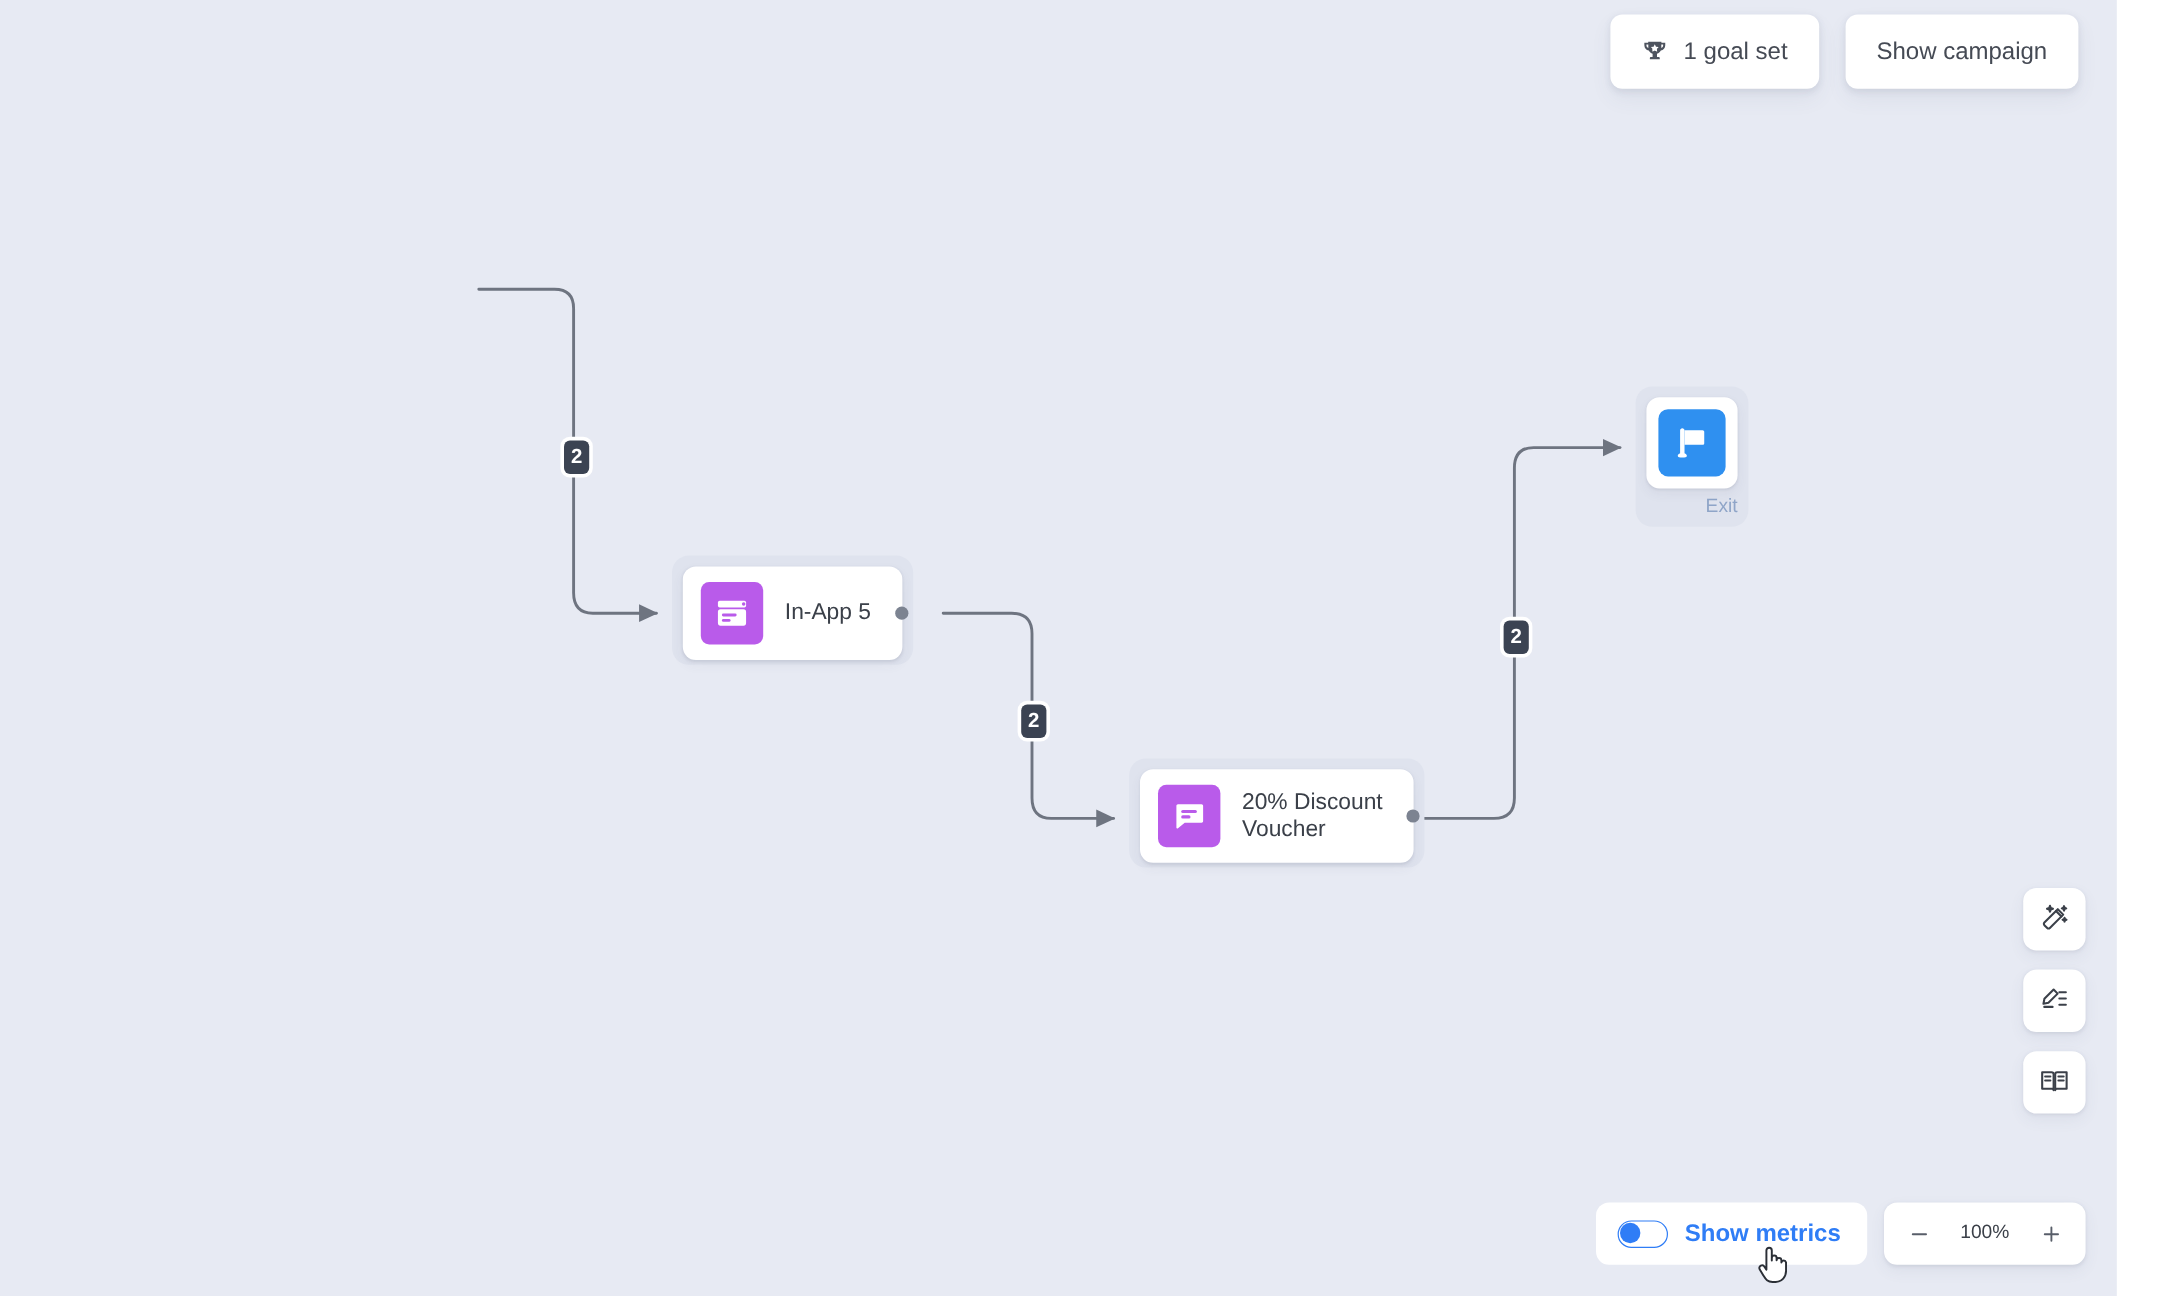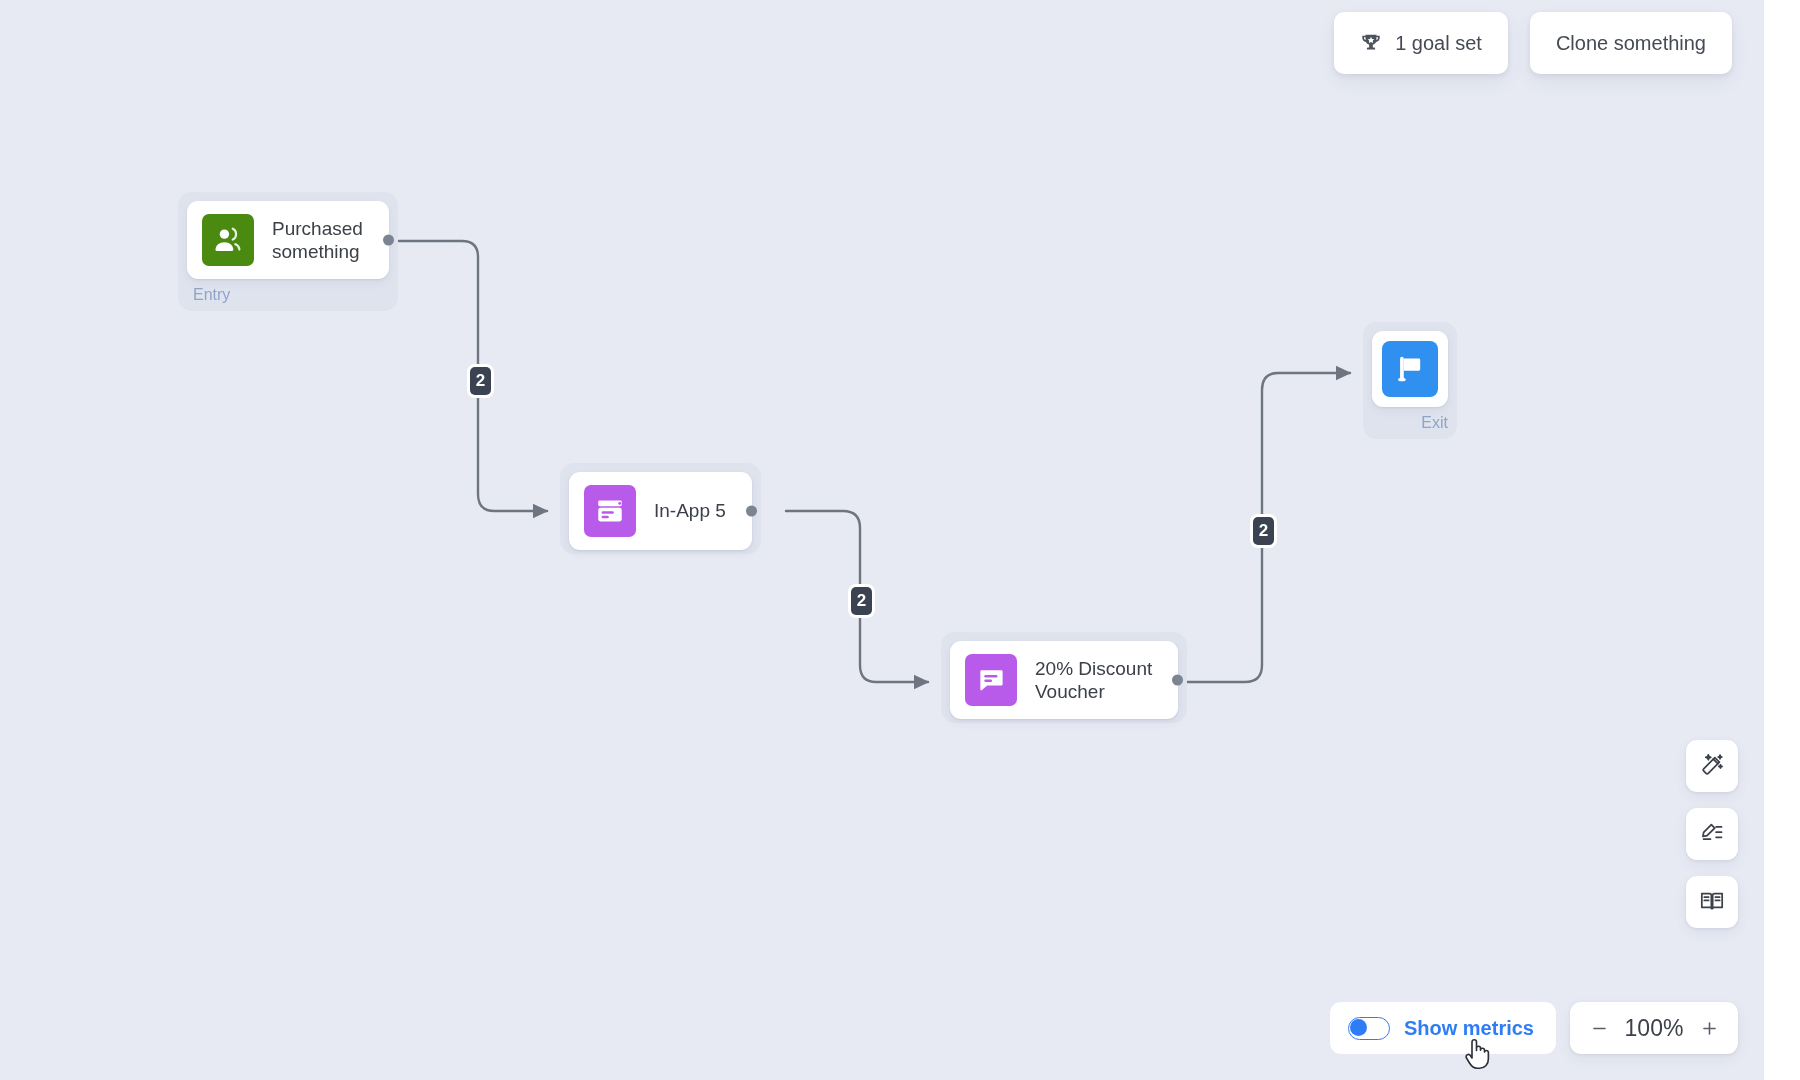--- a/index.html
+++ b/index.html
@@ -221,21 +221,21 @@
   .zoom-btn {
     width: 38px; height: 38px;
     background: transparent;
     border: none;
     border-radius: 8px;
     display: flex; align-items: center; justify-content: center;
     cursor: pointer;
     color: #585e69;
   }
   .zoom-level {
-    font-size: 23px;
+    font-size: 16px;
     color: #3b4049;
     min-width: 64px;
     text-align: center;
     font-family: "Liberation Sans", sans-serif;
   }
 
   
   .cursor-ptr {
     position: absolute;
     z-index: 60;
@@ -251,21 +251,21 @@
     <button class="pill-btn">
       <span class="ico">
         <svg width="22" height="22" viewBox="0 0 24 24" fill="#4d535e">
           <path d="M18 4V3H6v1H2.5v2.2c0 2.4 1.7 4.4 4 4.8.7 1.4 2 2.5 3.5 2.9V17H8.5c-.6 0-1 .4-1 1v1h9v-1c0-.6-.4-1-1-1H14v-3.1c1.5-.4 2.8-1.5 3.5-2.9 2.3-.4 4-2.4 4-4.8V4H18zM4.4 6.3V5.6h1.7v3.2c-1-.4-1.7-1.4-1.7-2.5zm15.2 0c0 1.1-.7 2.1-1.7 2.5V5.6h1.7v.7zM12 5.6l.95 1.93 2.13.31-1.54 1.5.36 2.12L12 10.46l-1.9 1-.36-2.12 1.54-1.5 2.13-.31L12 5.6z"></path>
           <path d="M12 5.3l1.1 2.23 2.46.36-1.78 1.74.42 2.45L12 10.92l-2.2 1.16.42-2.45-1.78-1.74 2.46-.36L12 5.3z" fill="#fff"></path>
         </svg>
       </span>
       <span>1 goal set</span>
     </button>
     <button class="pill-btn">
-      <span>Clone something</span>
+      <span>Show campaign</span>
     </button>
   </div>
 
   <svg id="edges" viewBox="0 0 1800 1080">
     <defs>
       <marker id="arrow" viewBox="0 0 10 10" refX="8.6" refY="5" markerWidth="7" markerHeight="7" orient="auto-start-reverse">
         <path d="M0,0.6 L9.4,5 L0,9.4 z" fill="#6e7480"></path>
       </marker>
     </defs>
 
@@ -279,36 +279,20 @@
   <div class="edge-badge" style="left:467px; top:364px;">
     <div class="chip">2</div>
   </div>
   <div class="edge-badge" style="left:848px; top:584px;">
     <div class="chip">2</div>
   </div>
   <div class="edge-badge" style="left:1250px; top:514px;">
     <div class="chip">2</div>
   </div>
 
-  <div class="node-wrap" style="left:178px; top:192px;">
-    <div class="node-card">
-      <div class="node-icon" style="background:#4a8a10;">
-        <svg width="32" height="32" viewBox="0 0 24 24" fill="#ffffff">
-          <circle cx="9.3" cy="7.6" r="3.5"></circle>
-          <path d="M2.6 19.4c0-3.5 3-5.7 6.7-5.7s6.7 2.2 6.7 5.7c0 .5-.4.9-.9.9H3.5c-.5 0-.9-.4-.9-.9z"></path>
-          <path d="M15.2 4.4a3.6 3.6 0 0 1 0 6.5.9.9 0 0 0 .3 1.7 5.3 5.3 0 0 0 0-9.9.9.9 0 0 0-.3 1.7z" opacity="0.85"></path>
-          <path d="M17.6 14.3a.85.85 0 0 0-.5 1.6c1.6.6 2.6 1.9 2.6 3.5a.9.9 0 0 0 1.7 0c0-2.5-1.6-4.3-3.8-5.1z" opacity="0.85"></path>
-        </svg>
-      </div>
-      <div class="node-title">Purchased
-something</div>
-      <span class="anchor-dot"></span>
-    </div>
-    <div class="node-sub">Entry</div>
-  </div>
 
   <div class="node-wrap" style="left:560px; top:463px;">
     <div class="node-card">
       <div class="node-icon" style="background:#b95bea;">
         <svg width="32" height="32" viewBox="0 0 24 24">
           <rect x="3.2" y="4.2" width="17.6" height="4.2" rx="1.1" fill="#ffffff"></rect>
           <circle cx="19.3" cy="6.3" r="1.1" fill="#b95bea"></circle>
           <rect x="3.2" y="9.6" width="17.6" height="10.2" rx="1.6" fill="#ffffff"></rect>
           <rect x="5.7" y="12.2" width="9.2" height="1.8" rx="0.9" fill="#b95bea"></rect>
           <rect x="5.7" y="15.6" width="5.4" height="1.8" rx="0.9" fill="#b95bea"></rect>

